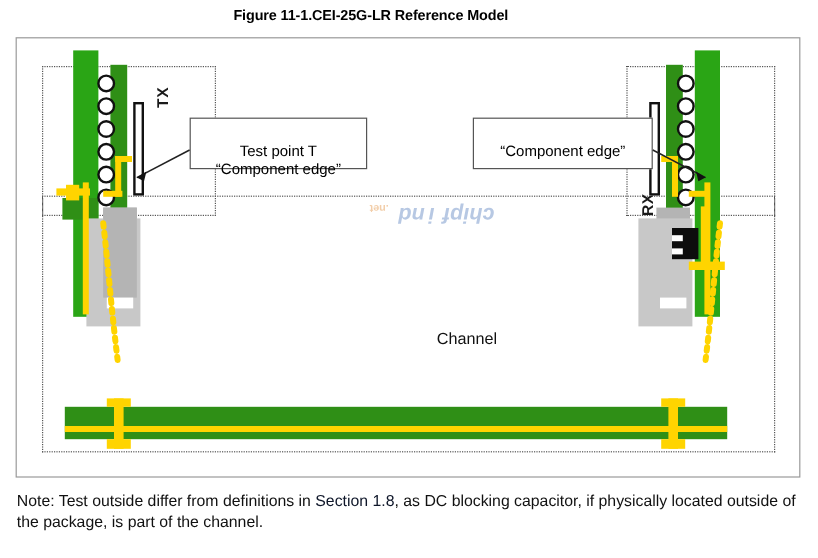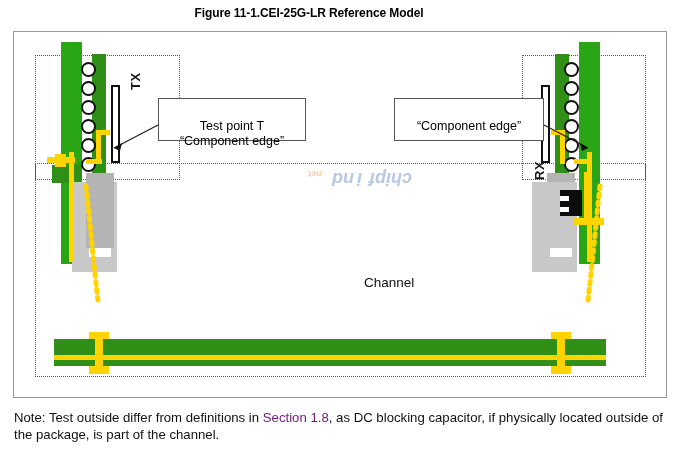--- a/index.html
+++ b/index.html
@@ -140,21 +140,21 @@
 
   
   .note {
     position: absolute;
     left: 14px; top: 409px;
     width: 660px;
     font-size: 13.2px;
     line-height: 17px;
     color: #111;
   }
-  .note .link { color: #701a75; margin-top: 32px; }
+  .note .link { color: #0f172a; margin-top: 32px; }
 </style>
 </head>
 <body>
 
 <div class="fig-title">Figure 11-1.CEI-25G-LR Reference Model</div>
 
 <div class="fig-frame">
 
   <div class="dotted-box" id="pkg-box-tx"></div>
   <div class="dotted-box" id="pkg-box-rx"></div>

